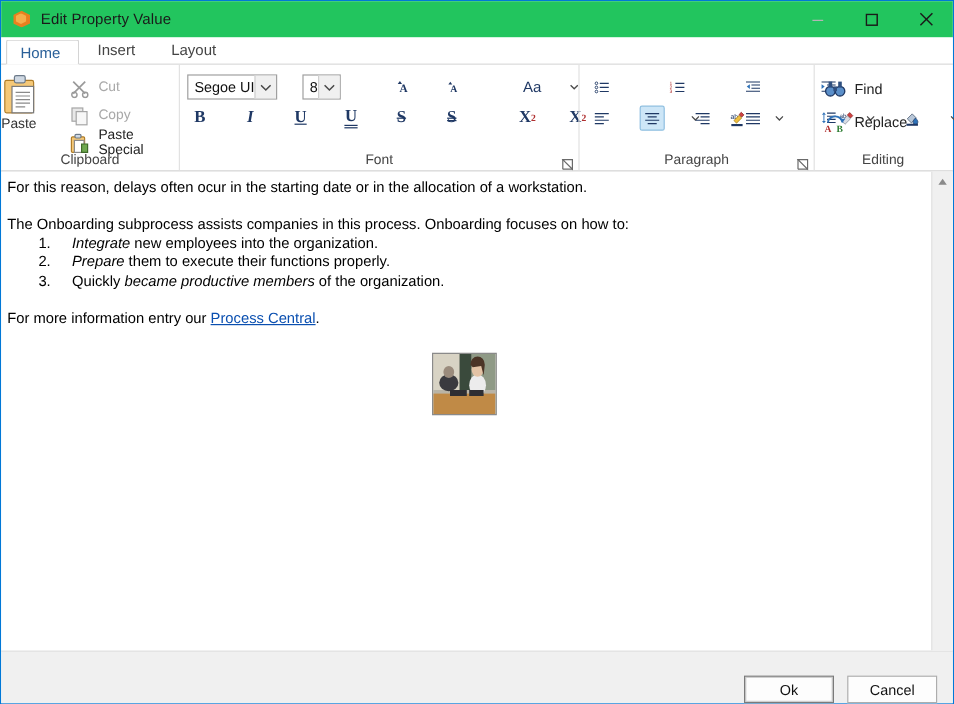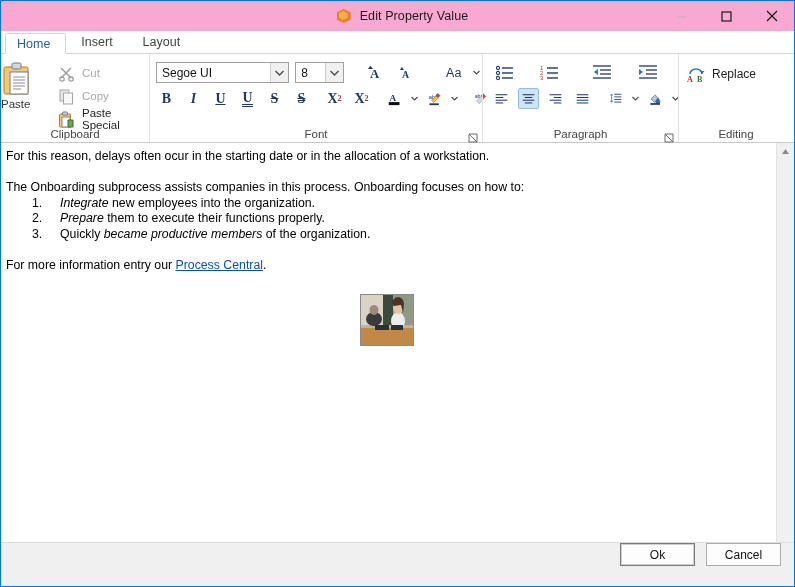--- a/index.html
+++ b/index.html
@@ -17,23 +17,22 @@
     border: 1px solid #0078d7;
     box-sizing: border-box;
     background: #ffffff;
     display: flex; flex-direction: column;
   }
 
   
   .titlebar {
     height: 30px; min-height: 30px;
     display: flex; align-items: center;
-    background: #f9a8d4;
+    background: #22c55e;
     position: relative;
-    justify-content: center;
   }
   .app-icon {
     width: 16px; height: 16px;
     margin-left: 9px; margin-right: 8px;
     position: relative; flex: none;
   }
   .app-icon .hexa {
     position: absolute; left: 1px; top: 1px;
     width: 14px; height: 14px;
     background: #e8801f;
@@ -130,21 +129,21 @@
     padding-left: 5px; gap: 7px;
     font-size: 11.5px;
   }
   .clipitem.disabled { color: #a8a8a8; }
   .clipitem.enabled { color: #222; }
   .clipicon { width: 17px; height: 17px; flex: none; position: relative; }
 
   
   .g-font { width: 333px; }
   .font-rows { display: flex; flex-direction: column; padding: 5px 0 0 6px; gap: 5px; width: 100%; box-sizing: border-box;}
-  .frow { display: flex; align-items: flex-start; gap: 6px; }
+  .frow { display: flex; align-items: flex-start; gap: 21px; }
   .combo {
     height: 21px; box-sizing: border-box;
     border: 1px solid #a0a0a0; background: #fff;
     display: flex; align-items: center;
     font-size: 12px; color: #111;
   }
   .combo .cval { padding-left: 5px; flex: 1; overflow: hidden; white-space: nowrap; }
   .combo .carrow {
     width: 17px; height: 19px; border-left: 1px solid #cfcfcf;
     background: #f0f0f0;
@@ -211,21 +210,21 @@
     border-left: 1px solid #e2e2e2;
     display: flex; flex-direction: column; align-items: center;
   }
   .sb-arrow { height: 17px; width: 17px; display:flex; align-items:center; justify-content:center; }
 
   
   .footer {
     height: 43px; min-height: 43px;
     border-top: 1px solid #dcdcdc;
     background: #f0f0f0;
-    display: flex; align-items: flex-start; justify-content: flex-end;
+    display: flex; align-items: flex-end; justify-content: flex-end;
     padding-right: 13px; gap: 11px;
   }
   .dbtn {
     width: 75px; height: 23px;
     font-size: 12px; color: #111;
     background: #fdfdfd;
     border: 1px solid #adadad;
     display: flex; align-items: center; justify-content: center;
     box-sizing: border-box;
   }
@@ -579,20 +578,32 @@
         <svg width="10" height="10" viewBox="0 0 10 10">
             <path d="M1 1 h8 v8 z" fill="none" stroke="#6a6a6a" stroke-width="1"></path>
             <line x1="1" y1="9" x2="9" y2="9" stroke="#6a6a6a" stroke-width="1"></line>
             <line x1="1" y1="1" x2="1" y2="9" stroke="#6a6a6a" stroke-width="1"></line>
           </svg>
       </div>
     </div>
 
     <div class="rgroup g-edit">
       <div class="edit-col">
+        <div class="edititem">
+          <span class="clipicon">
+            <svg width="18" height="17" viewBox="0 0 18 17">
+              <circle cx="5" cy="10" r="4" fill="#5b8fc9" stroke="#1f3864" stroke-width="1.1"></circle>
+              <circle cx="13" cy="10" r="4" fill="#5b8fc9" stroke="#1f3864" stroke-width="1.1"></circle>
+              <rect x="3.5" y="2" width="3" height="5" fill="#2f4f7f"></rect>
+              <rect x="11.5" y="2" width="3" height="5" fill="#2f4f7f"></rect>
+              <rect x="7.5" y="6" width="3" height="4" fill="#2f4f7f"></rect>
+            </svg>
+          </span>
+          <span>Find</span>
+        </div>
         <div class="edititem">
           <span class="clipicon">
             <svg width="18" height="17" viewBox="0 0 18 17">
               <path d="M3 8 a6 5 0 0 1 12 0" fill="none" stroke="#2f72b8" stroke-width="1.6"></path>
               <path d="M15 8 l-2.5 -3 l5 0 z" fill="#2f72b8"></path>
               <text x="0" y="16" font-family="Liberation Serif, serif" font-size="8" font-weight="700" fill="#b03030">A</text>
               <text x="10" y="16" font-family="Liberation Serif, serif" font-size="8" font-weight="700" fill="#2e7d32">B</text>
             </svg>
           </span>
           <span>Replace</span>

